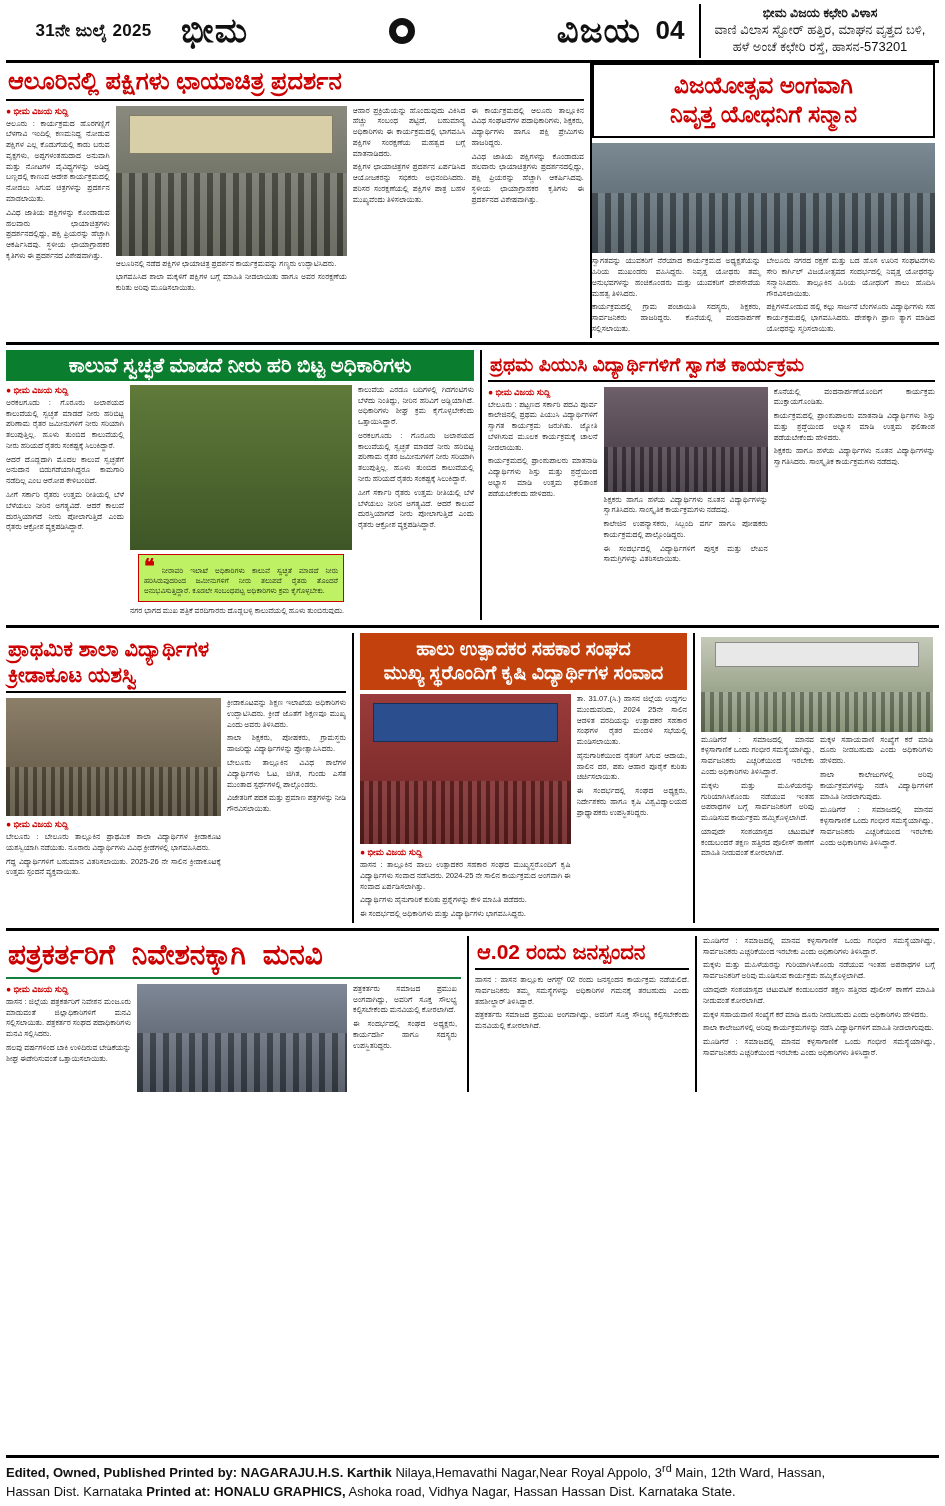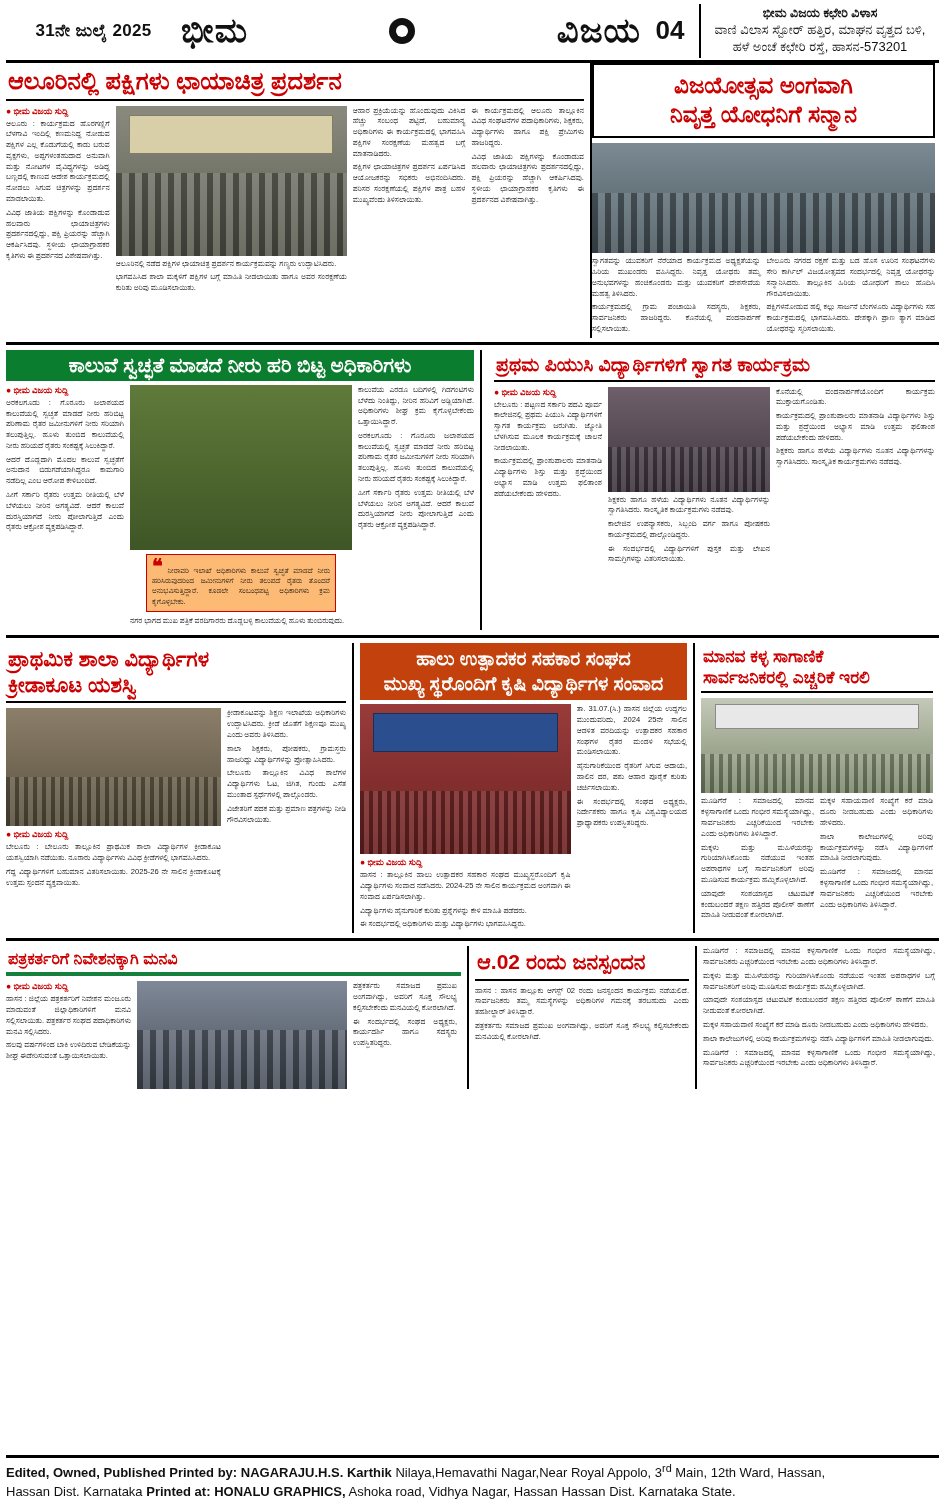--- a/index.html
+++ b/index.html
@@ -54,21 +54,21 @@
   .txt {
     font-size:7.6px; line-height:1.42; text-align:justify;
     color:#1a1a1a;
     word-spacing:-0.3px;
   }
   .txt p { margin:0 0 3px 0; }
 
   .photo { background:#6d6f63; position:relative; overflow:hidden; }
 
   .quote-box {
-    border:1px solid #c00; background:#fdba74; padding:4px 5px; margin:4px 16px;
+    border:1px solid #c00; background:#bef264; padding:4px 5px; margin:4px 8px;
     font-size:7.4px; line-height:1.4; text-align:justify;
   }
   .quote-mark { color:#c00; font-size:20px; font-weight:bold; line-height:.7; }
 
   
   .ph-hall { background:linear-gradient(#8a8b7e,#5c5d52); }
   .ph-group { background:linear-gradient(#7b8a93,#4d5a61); }
   .ph-field { background:linear-gradient(#5f7a3a,#3e5626); }
   .ph-stage { background:linear-gradient(#6e5f6a,#3f3640); }
   .ph-sports { background:linear-gradient(#8c7f6a,#59513f); }
@@ -197,21 +197,21 @@
         <div style="width:116px;">
           <div class="txt">
             <p>ಕಾಲುವೆಯ ಎರಡೂ ಬದಿಗಳಲ್ಲಿ ಗಿಡಗಂಟಿಗಳು ಬೆಳೆದು ನಿಂತಿದ್ದು, ನೀರಿನ ಹರಿವಿಗೆ ಅಡ್ಡಿಯಾಗಿದೆ. ಅಧಿಕಾರಿಗಳು ಶೀಘ್ರ ಕ್ರಮ ಕೈಗೊಳ್ಳಬೇಕೆಂದು ಒತ್ತಾಯಿಸಿದ್ದಾರೆ.</p>
             <p>ಅರಕಲಗೂಡು : ಗೊರೂರು ಜಲಾಶಯದ ಕಾಲುವೆಯಲ್ಲಿ ಸ್ವಚ್ಛತೆ ಮಾಡದೆ ನೀರು ಹರಿಬಿಟ್ಟ ಪರಿಣಾಮ ರೈತರ ಜಮೀನುಗಳಿಗೆ ನೀರು ಸರಿಯಾಗಿ ತಲುಪುತ್ತಿಲ್ಲ. ಹೂಳು ತುಂಬಿದ ಕಾಲುವೆಯಲ್ಲಿ ನೀರು ಹರಿಯದೆ ರೈತರು ಸಂಕಷ್ಟಕ್ಕೆ ಸಿಲುಕಿದ್ದಾರೆ.</p>
             <p>ಹೀಗೆ ಸರ್ಕಾರಿ ರೈತರು ಉತ್ತಮ ರೀತಿಯಲ್ಲಿ ಬೆಳೆ ಬೆಳೆಯಲು ನೀರಿನ ಅಗತ್ಯವಿದೆ. ಆದರೆ ಕಾಲುವೆ ದುರಸ್ತಿಯಾಗದೆ ನೀರು ಪೋಲಾಗುತ್ತಿದೆ ಎಂದು ರೈತರು ಆಕ್ರೋಶ ವ್ಯಕ್ತಪಡಿಸಿದ್ದಾರೆ.</p>
           </div>
         </div>
       </div>
     </div>
 
-    <div style="width:455px; border-left:2px solid #000; padding-left:12px;">
+    <div style="width:455px; border-left:2px solid #000; padding-left:6px;">
       <div class="hl red" style="font-size:19px; border-top:none; border-bottom:2px solid #000;">ಪ್ರಥಮ ಪಿಯುಸಿ ವಿದ್ಯಾರ್ಥಿಗಳಿಗೆ ಸ್ವಾಗತ ಕಾರ್ಯಕ್ರಮ</div>
       <div style="display:flex; gap:6px; margin-top:4px;">
         <div style="width:110px;">
           <div class="byline">● ಭೀಮ ವಿಜಯ ಸುದ್ದಿ</div>
           <div class="txt">
             <p>ಬೇಲೂರು : ಪಟ್ಟಣದ ಸರ್ಕಾರಿ ಪದವಿ ಪೂರ್ವ ಕಾಲೇಜಿನಲ್ಲಿ ಪ್ರಥಮ ಪಿಯುಸಿ ವಿದ್ಯಾರ್ಥಿಗಳಿಗೆ ಸ್ವಾಗತ ಕಾರ್ಯಕ್ರಮ ಜರುಗಿತು. ಜ್ಯೋತಿ ಬೆಳಗಿಸುವ ಮೂಲಕ ಕಾರ್ಯಕ್ರಮಕ್ಕೆ ಚಾಲನೆ ನೀಡಲಾಯಿತು.</p>
             <p>ಕಾರ್ಯಕ್ರಮದಲ್ಲಿ ಪ್ರಾಂಶುಪಾಲರು ಮಾತನಾಡಿ ವಿದ್ಯಾರ್ಥಿಗಳು ಶಿಸ್ತು ಮತ್ತು ಶ್ರದ್ಧೆಯಿಂದ ಅಭ್ಯಾಸ ಮಾಡಿ ಉತ್ತಮ ಫಲಿತಾಂಶ ಪಡೆಯಬೇಕೆಂದು ಹೇಳಿದರು.</p>
           </div>
         </div>
         <div style="width:165px;">
@@ -286,24 +286,20 @@
           <div class="txt">
             <p>ತಾ. 31.07.(ಸಿ.) ಹಾಸನ ಜಿಲ್ಲೆಯ ಉದ್ದಗಲ ಮುಂದುವರಿದು, 2024 25ನೇ ಸಾಲಿನ ಆಡಳಿತ ವರದಿಯನ್ನು ಉತ್ಪಾದಕರ ಸಹಕಾರ ಸಂಘಗಳ ರೈತರ ಮಂಡಳಿ ಸಭೆಯಲ್ಲಿ ಮಂಡಿಸಲಾಯಿತು.</p>
             <p>ಹೈನುಗಾರಿಕೆಯಿಂದ ರೈತರಿಗೆ ಸಿಗುವ ಆದಾಯ, ಹಾಲಿನ ದರ, ಪಶು ಆಹಾರ ಪೂರೈಕೆ ಕುರಿತು ಚರ್ಚಿಸಲಾಯಿತು.</p>
             <p>ಈ ಸಂದರ್ಭದಲ್ಲಿ ಸಂಘದ ಅಧ್ಯಕ್ಷರು, ನಿರ್ದೇಶಕರು ಹಾಗೂ ಕೃಷಿ ವಿಶ್ವವಿದ್ಯಾಲಯದ ಪ್ರಾಧ್ಯಾಪಕರು ಉಪಸ್ಥಿತರಿದ್ದರು.</p>
           </div>
         </div>
       </div>
     </div>
 
     <div style="width:240px; border-left:2px solid #000; padding-left:6px;">
-      <div class="hl red" style="font-size:17px; border-top:none; border-bottom:2px solid #000;">
-        <div>ಮಾನವ ಕಳ್ಳ ಸಾಗಾಣಿಕೆ</div>
-        <div>ಸಾರ್ವಜನಿಕರಲ್ಲಿ ಎಚ್ಚರಿಕೆ ಇರಲಿ</div>
-      </div>
       <div class="photo ph-banner" style="height:95px; margin-top:4px;">
         <div class="banner-strip white"></div>
         <div class="people small"></div>
       </div>
       <div style="display:flex; gap:6px; margin-top:3px;">
         <div style="flex:1;" class="txt">
           <p>ಮೂಡಿಗೆರೆ : ಸಮಾಜದಲ್ಲಿ ಮಾನವ ಕಳ್ಳಸಾಗಾಣಿಕೆ ಒಂದು ಗಂಭೀರ ಸಮಸ್ಯೆಯಾಗಿದ್ದು, ಸಾರ್ವಜನಿಕರು ಎಚ್ಚರಿಕೆಯಿಂದ ಇರಬೇಕು ಎಂದು ಅಧಿಕಾರಿಗಳು ತಿಳಿಸಿದ್ದಾರೆ.</p>
           <p>ಮಕ್ಕಳು ಮತ್ತು ಮಹಿಳೆಯರನ್ನು ಗುರಿಯಾಗಿಸಿಕೊಂಡು ನಡೆಯುವ ಇಂತಹ ಅಪರಾಧಗಳ ಬಗ್ಗೆ ಸಾರ್ವಜನಿಕರಿಗೆ ಅರಿವು ಮೂಡಿಸುವ ಕಾರ್ಯಕ್ರಮ ಹಮ್ಮಿಕೊಳ್ಳಲಾಗಿದೆ.</p>
           <p>ಯಾವುದೇ ಸಂಶಯಾಸ್ಪದ ಚಟುವಟಿಕೆ ಕಂಡುಬಂದರೆ ತಕ್ಷಣ ಹತ್ತಿರದ ಪೊಲೀಸ್ ಠಾಣೆಗೆ ಮಾಹಿತಿ ನೀಡುವಂತೆ ಕೋರಲಾಗಿದೆ.</p>
         </div>
@@ -312,21 +308,21 @@
           <p>ಶಾಲಾ ಕಾಲೇಜುಗಳಲ್ಲಿ ಅರಿವು ಕಾರ್ಯಕ್ರಮಗಳನ್ನು ನಡೆಸಿ ವಿದ್ಯಾರ್ಥಿಗಳಿಗೆ ಮಾಹಿತಿ ನೀಡಲಾಗುವುದು.</p>
           <p>ಮೂಡಿಗೆರೆ : ಸಮಾಜದಲ್ಲಿ ಮಾನವ ಕಳ್ಳಸಾಗಾಣಿಕೆ ಒಂದು ಗಂಭೀರ ಸಮಸ್ಯೆಯಾಗಿದ್ದು, ಸಾರ್ವಜನಿಕರು ಎಚ್ಚರಿಕೆಯಿಂದ ಇರಬೇಕು ಎಂದು ಅಧಿಕಾರಿಗಳು ತಿಳಿಸಿದ್ದಾರೆ.</p>
         </div>
       </div>
     </div>
   </div>
 
   <div style="display:flex; gap:6px; padding:5px 0 0 0;">
 
     <div style="width:455px;">
-      <div class="hl red" style="font-size:16px; border-top:none; border-bottom:4px solid #15803d;">ಪತ್ರಕರ್ತರಿಗೆ ನಿವೇಶನಕ್ಕಾಗಿ ಮನವಿ</div>
+      <div class="hl red" style="font-size:28px; border-top:none; border-bottom:2px solid #15803d;font-family:Liberation Mono, monospace;">ಪತ್ರಕರ್ತರಿಗೆ ನಿವೇಶನಕ್ಕಾಗಿ ಮನವಿ</div>
       <div style="display:flex; gap:6px; margin-top:4px;">
         <div style="width:125px;">
           <div class="byline">● ಭೀಮ ವಿಜಯ ಸುದ್ದಿ</div>
           <div class="txt">
             <p>ಹಾಸನ : ಜಿಲ್ಲೆಯ ಪತ್ರಕರ್ತರಿಗೆ ನಿವೇಶನ ಮಂಜೂರು ಮಾಡುವಂತೆ ಜಿಲ್ಲಾಧಿಕಾರಿಗಳಿಗೆ ಮನವಿ ಸಲ್ಲಿಸಲಾಯಿತು. ಪತ್ರಕರ್ತರ ಸಂಘದ ಪದಾಧಿಕಾರಿಗಳು ಮನವಿ ಸಲ್ಲಿಸಿದರು.</p>
             <p>ಹಲವು ವರ್ಷಗಳಿಂದ ಬಾಕಿ ಉಳಿದಿರುವ ಬೇಡಿಕೆಯನ್ನು ಶೀಘ್ರ ಈಡೇರಿಸುವಂತೆ ಒತ್ತಾಯಿಸಲಾಯಿತು.</p>
           </div>
         </div>
         <div style="width:210px;">
           <div class="photo ph-men" style="height:108px;">

